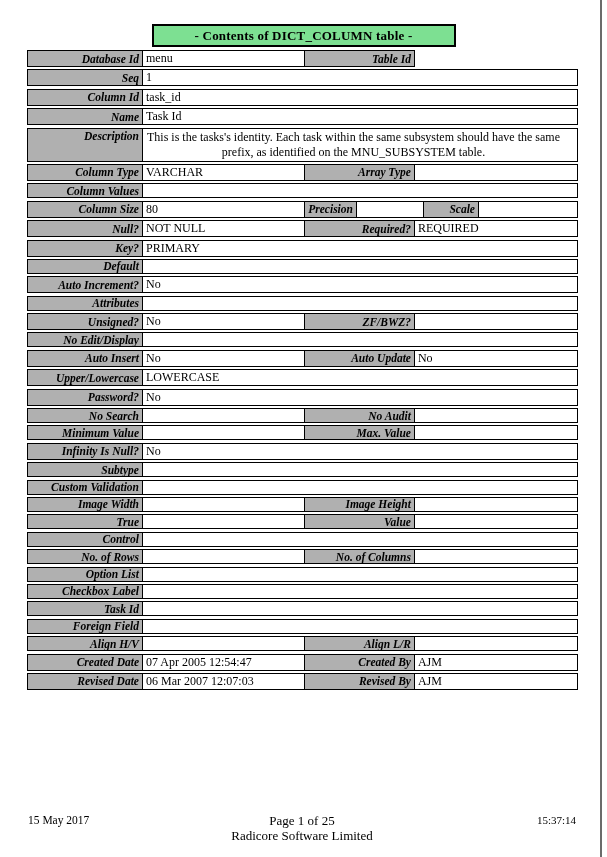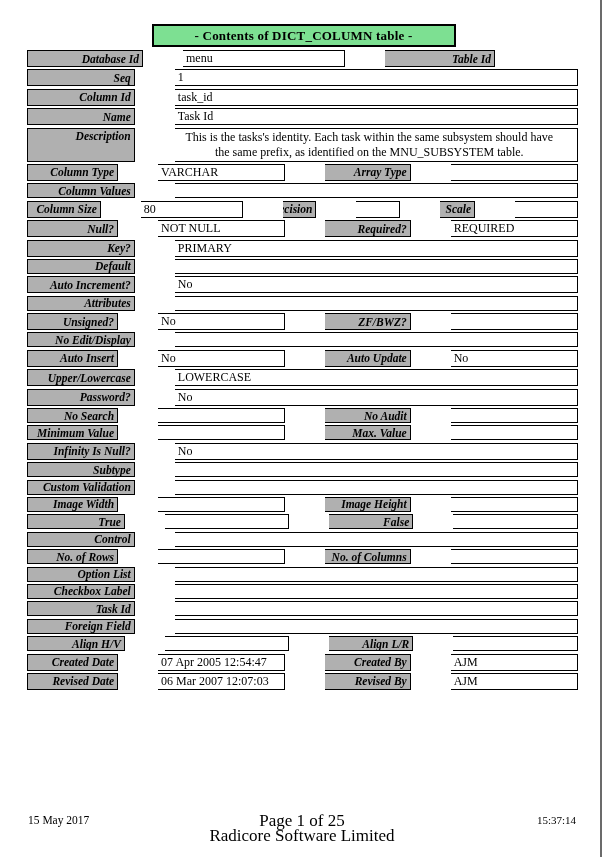--- a/index.html
+++ b/index.html
@@ -45,21 +45,20 @@
   #detail-table {
     position: absolute;
     top: 50px;
     left: 27px;
     width: 551px;
   }
   .row {
     display: flex;
     margin-bottom: 2.4px;
     min-height: 15px;
-    gap: 40px;
   }
   .cell {
     box-sizing: border-box;
     border: 1px solid #000;
     display: flex;
     align-items: center;
     min-height: 15px;
     overflow: hidden;
   }
   .cell + .cell { border-left: none; }
@@ -100,21 +99,21 @@
     right: 31px;
     top: 814px;
     font-size: 11px;
   }
   #footer-center {
     position: absolute;
     left: 0;
     width: 604px;
     top: 814px;
     text-align: center;
-    font-size: 17px;
+    font-size: 13px;
     line-height: 14.5px;
   }
 </style>
 </head>
 <body>
 
 <div id="page">
   <div id="report-title">- Contents of DICT_COLUMN table -</div>
 
   <div id="detail-table">
@@ -229,21 +228,21 @@
       </div>
       <div class="row">
         <div class="cell label" style="width: 21.05%;">Image Width</div>
         <div class="cell value" style="width: 29.4%;"></div>
         <div class="cell label" style="width: 19.96%;">Image Height</div>
         <div class="cell value" style="width: 29.59%;"></div>
       </div>
       <div class="row">
         <div class="cell label" style="width: 21.05%; padding-left: 36px;">True</div>
         <div class="cell value" style="width: 29.4%;"></div>
-        <div class="cell label" style="width: 19.96%;">False</div>
+        <div class="cell label" style="width: 19.96%;">Value</div>
         <div class="cell value" style="width: 29.59%;"></div>
       </div>
       <div class="row">
         <div class="cell label" style="width: 21.05%;">Control</div>
         <div class="cell value" style="width: 78.95%;"></div>
       </div>
       <div class="row">
         <div class="cell label" style="width: 21.05%;">No. of Rows</div>
         <div class="cell value" style="width: 29.4%;"></div>
         <div class="cell label" style="width: 19.96%;">No. of Columns</div>

